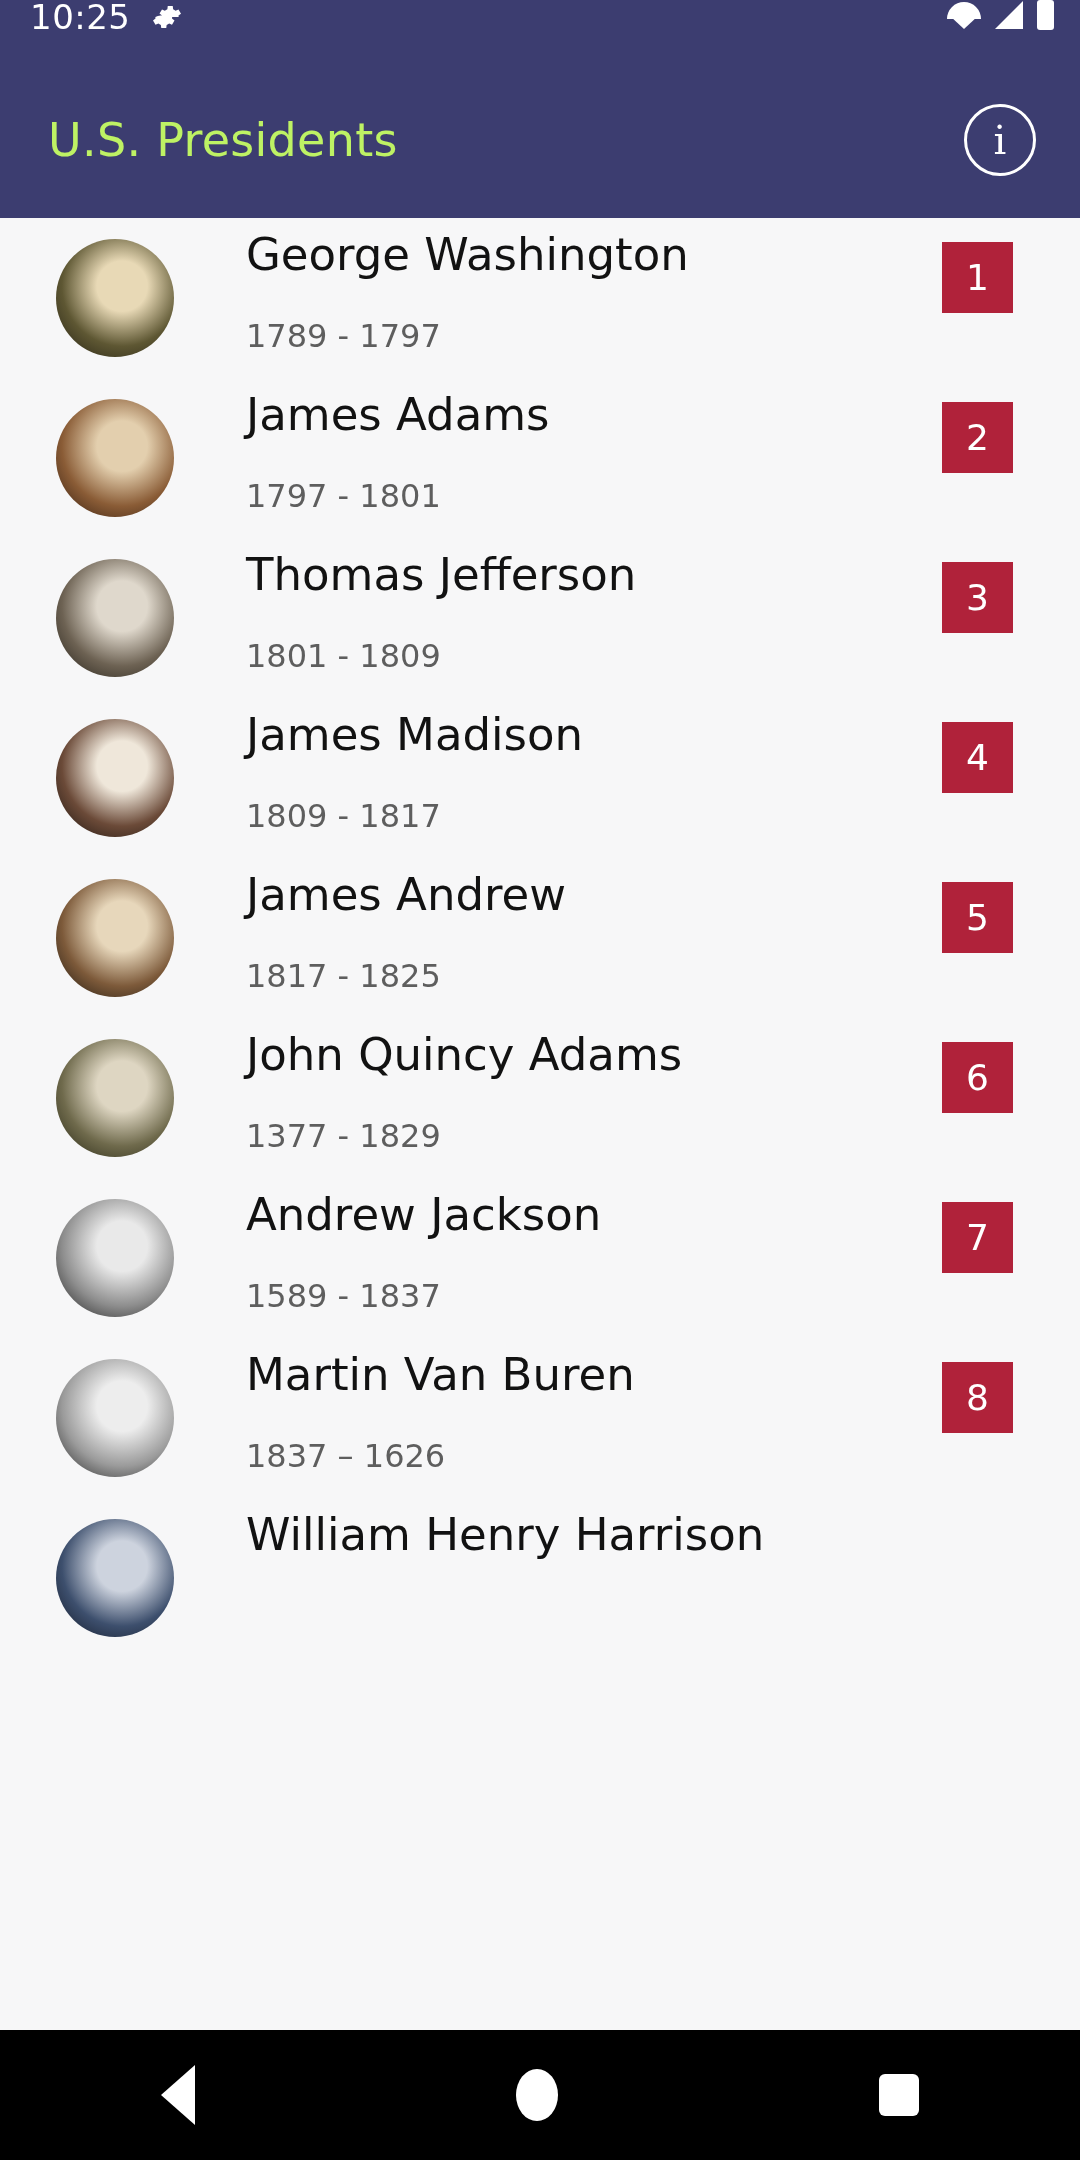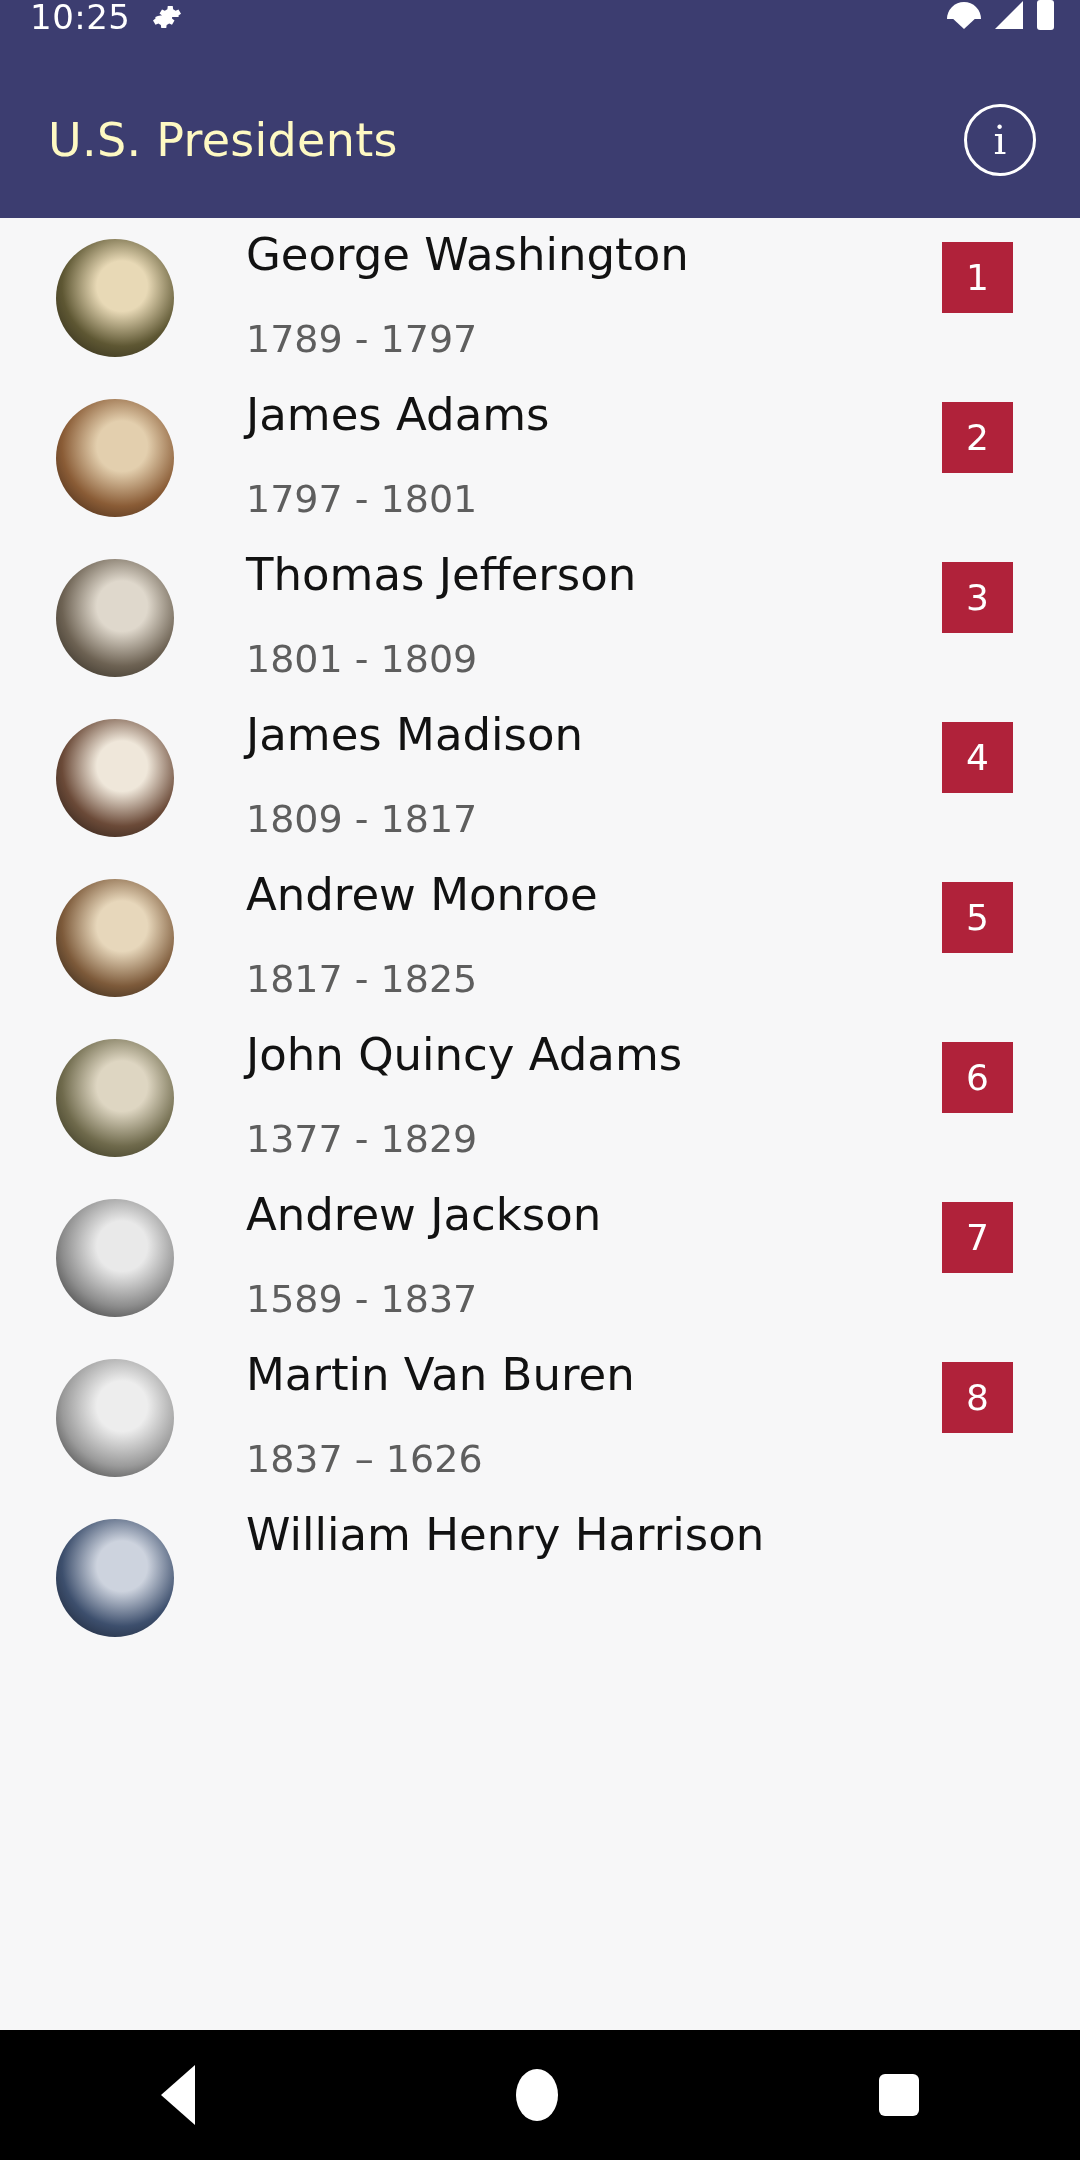--- a/index.html
+++ b/index.html
@@ -35,21 +35,21 @@
     border-top:13px solid #fff;
   }
   .ic-signal { width:0; height:0; border-left:28px solid transparent; border-bottom:28px solid #fff; }
   .ic-batt { width:17px; height:30px; background:#fff; border-radius:3px; position:relative; }
   .ic-batt::before{ content:""; position:absolute; top:-5px; left:4.5px; width:8px; height:5px; background:#fff; border-radius:2px 2px 0 0; }
 
   .gear { width:30px; height:30px; position:relative; display:inline-block; }
   .gear svg { display:block; }
 
   .titlebar { height:156px; display:flex; align-items:center; padding:0 44px 0 48px; }
-  .apptitle { font-size:46px; font-weight:400; letter-spacing:0.3px; color:#fef9c3; line-height:1; }
+  .apptitle { font-size:46px; font-weight:400; letter-spacing:0.3px; color:#bef264; line-height:1; }
   .info-btn {
     margin-left:auto; width:72px; height:72px; border:3.5px solid #FFFFFF; border-radius:50%;
     display:flex; align-items:center; justify-content:center;
   }
   .info-btn span { font-size:40px; line-height:1; color:#fff; font-family:"DejaVu Serif", serif; }
 
   
   .list {
     position:absolute; top:218px; left:0; width:1080px; height:1812px;
     background:#F7F7F8; overflow:hidden;
@@ -60,21 +60,21 @@
     overflow:hidden; background:#5a503e;
   }
   .avatar .face { width:100%; height:100%; display:block; }
   .rname {
     position:absolute; left:246px; top:12px; width:680px;
     font-size:45px; color:#121212; font-weight:400; line-height:1.1;
     white-space:nowrap;
   }
   .ryears {
     position:absolute; left:246px; top:102px;
-    font-size:38px; color:#5E5E5E; line-height:1; white-space:nowrap;
+    font-size:32px; color:#5E5E5E; line-height:1; white-space:nowrap;
   }
   .badge {
     position:absolute; left:942px; top:24px; width:71px; height:71px;
     background:#B0223A; color:#fff;
     display:flex; align-items:center; justify-content:center;
     font-size:36px; line-height:1;
   }
 
   
   .navbar {
@@ -146,21 +146,21 @@
           <div class="face" style="background: radial-gradient(circle at 56% 40%, rgb(239, 231, 218) 0%, rgb(239, 231, 218) 26%, rgb(107, 74, 56) 62%, rgb(18, 13, 10) 100%);"></div>
         </div>
         <div class="rname">James Madison</div>
         <div class="ryears">1809 - 1817</div>
         <div class="badge" style="background: rgb(176, 34, 58);">4</div>
       </div>
       <div class="row">
         <div class="avatar">
           <div class="face" style="background: radial-gradient(circle at 56% 40%, rgb(231, 215, 187) 0%, rgb(231, 215, 187) 26%, rgb(125, 90, 58) 62%, rgb(20, 16, 11) 100%);"></div>
         </div>
-        <div class="rname">Andrew Monroe</div>
+        <div class="rname">James Andrew</div>
         <div class="ryears">1817 - 1825</div>
         <div class="badge" style="background: rgb(176, 34, 58);">5</div>
       </div>
       <div class="row">
         <div class="avatar">
           <div class="face" style="background: radial-gradient(circle at 56% 40%, rgb(222, 214, 194) 0%, rgb(222, 214, 194) 26%, rgb(111, 106, 76) 62%, rgb(32, 32, 15) 100%);"></div>
         </div>
         <div class="rname">John Quincy Adams</div>
         <div class="ryears">1377 - 1829</div>
         <div class="badge" style="background: rgb(176, 34, 58);">6</div>

